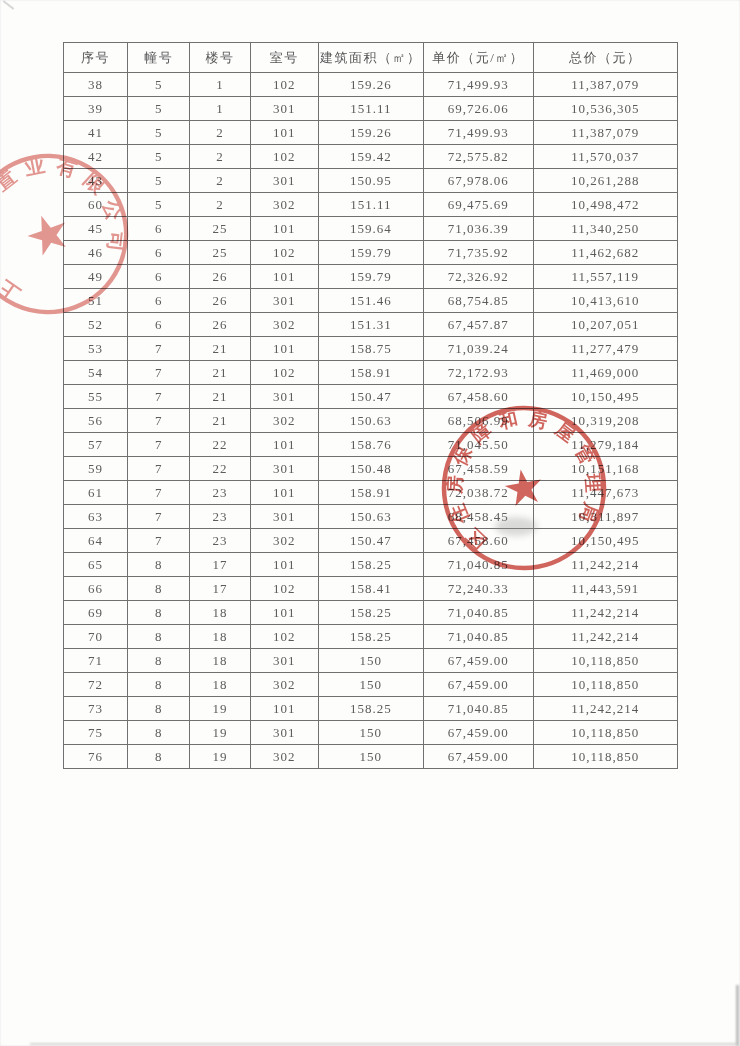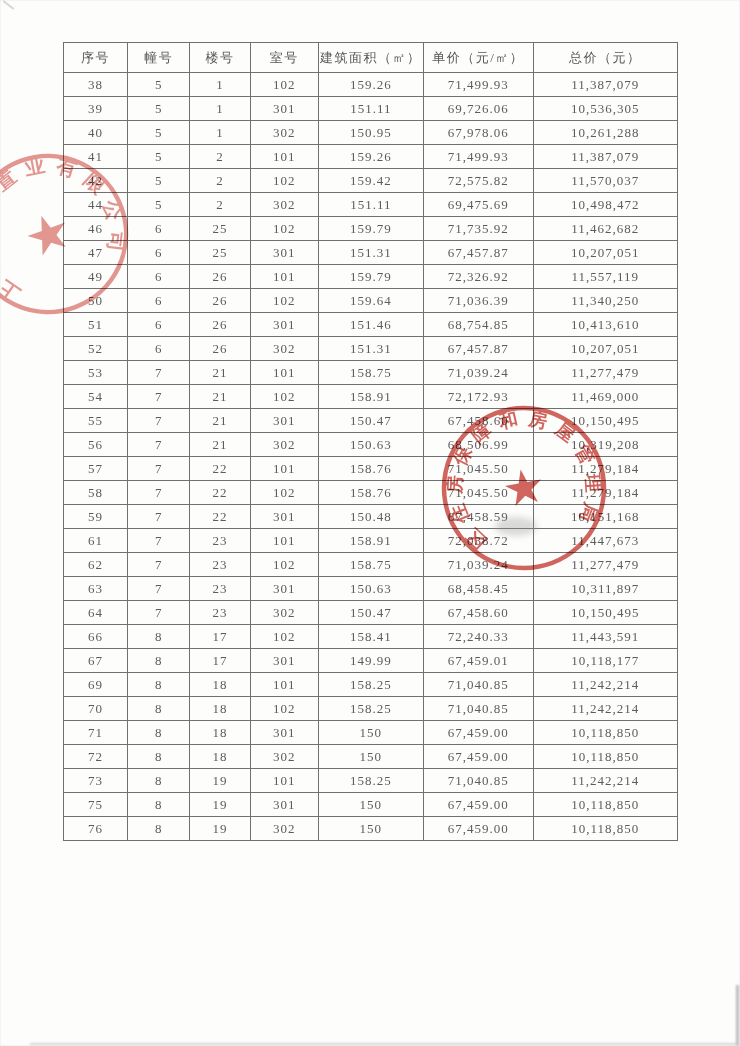--- a/index.html
+++ b/index.html
@@ -108,110 +108,101 @@
         <tr>
           <td>39</td>
           <td>5</td>
           <td>1</td>
           <td>301</td>
           <td>151.11</td>
           <td>69,726.06</td>
           <td>10,536,305</td>
         </tr>
         <tr>
-          <td>40</td>
-          <td>5</td>
-          <td>1</td>
-          <td>302</td>
+          <td>41</td>
+          <td>5</td>
+          <td>2</td>
+          <td>101</td>
+          <td>159.26</td>
+          <td>71,499.93</td>
+          <td>11,387,079</td>
+        </tr>
+        <tr>
+          <td>42</td>
+          <td>5</td>
+          <td>2</td>
+          <td>102</td>
+          <td>159.42</td>
+          <td>72,575.82</td>
+          <td>11,570,037</td>
+        </tr>
+        <tr>
+          <td>43</td>
+          <td>5</td>
+          <td>2</td>
+          <td>301</td>
           <td>150.95</td>
           <td>67,978.06</td>
           <td>10,261,288</td>
         </tr>
         <tr>
-          <td>41</td>
-          <td>5</td>
-          <td>2</td>
-          <td>101</td>
-          <td>159.26</td>
-          <td>71,499.93</td>
-          <td>11,387,079</td>
-        </tr>
-        <tr>
-          <td>42</td>
-          <td>5</td>
-          <td>2</td>
-          <td>102</td>
-          <td>159.42</td>
-          <td>72,575.82</td>
-          <td>11,570,037</td>
-        </tr>
-        <tr>
-          <td>44</td>
+          <td>60</td>
           <td>5</td>
           <td>2</td>
           <td>302</td>
           <td>151.11</td>
           <td>69,475.69</td>
           <td>10,498,472</td>
         </tr>
         <tr>
+          <td>45</td>
+          <td>6</td>
+          <td>25</td>
+          <td>101</td>
+          <td>159.64</td>
+          <td>71,036.39</td>
+          <td>11,340,250</td>
+        </tr>
+        <tr>
           <td>46</td>
           <td>6</td>
           <td>25</td>
           <td>102</td>
           <td>159.79</td>
           <td>71,735.92</td>
           <td>11,462,682</td>
         </tr>
         <tr>
-          <td>47</td>
-          <td>6</td>
-          <td>25</td>
-          <td>301</td>
+          <td>49</td>
+          <td>6</td>
+          <td>26</td>
+          <td>101</td>
+          <td>159.79</td>
+          <td>72,326.92</td>
+          <td>11,557,119</td>
+        </tr>
+        <tr>
+          <td>51</td>
+          <td>6</td>
+          <td>26</td>
+          <td>301</td>
+          <td>151.46</td>
+          <td>68,754.85</td>
+          <td>10,413,610</td>
+        </tr>
+        <tr>
+          <td>52</td>
+          <td>6</td>
+          <td>26</td>
+          <td>302</td>
           <td>151.31</td>
           <td>67,457.87</td>
           <td>10,207,051</td>
         </tr>
         <tr>
-          <td>49</td>
-          <td>6</td>
-          <td>26</td>
-          <td>101</td>
-          <td>159.79</td>
-          <td>72,326.92</td>
-          <td>11,557,119</td>
-        </tr>
-        <tr>
-          <td>50</td>
-          <td>6</td>
-          <td>26</td>
-          <td>102</td>
-          <td>159.64</td>
-          <td>71,036.39</td>
-          <td>11,340,250</td>
-        </tr>
-        <tr>
-          <td>51</td>
-          <td>6</td>
-          <td>26</td>
-          <td>301</td>
-          <td>151.46</td>
-          <td>68,754.85</td>
-          <td>10,413,610</td>
-        </tr>
-        <tr>
-          <td>52</td>
-          <td>6</td>
-          <td>26</td>
-          <td>302</td>
-          <td>151.31</td>
-          <td>67,457.87</td>
-          <td>10,207,051</td>
-        </tr>
-        <tr>
           <td>53</td>
           <td>7</td>
           <td>21</td>
           <td>101</td>
           <td>158.75</td>
           <td>71,039.24</td>
           <td>11,277,479</td>
         </tr>
         <tr>
           <td>54</td>
@@ -243,90 +234,72 @@
         <tr>
           <td>57</td>
           <td>7</td>
           <td>22</td>
           <td>101</td>
           <td>158.76</td>
           <td>71,045.50</td>
           <td>11,279,184</td>
         </tr>
         <tr>
-          <td>58</td>
-          <td>7</td>
-          <td>22</td>
-          <td>102</td>
-          <td>158.76</td>
-          <td>71,045.50</td>
-          <td>11,279,184</td>
-        </tr>
-        <tr>
           <td>59</td>
           <td>7</td>
           <td>22</td>
           <td>301</td>
           <td>150.48</td>
           <td>67,458.59</td>
           <td>10,151,168</td>
         </tr>
         <tr>
           <td>61</td>
           <td>7</td>
           <td>23</td>
           <td>101</td>
           <td>158.91</td>
           <td>72,038.72</td>
           <td>11,447,673</td>
         </tr>
         <tr>
-          <td>62</td>
-          <td>7</td>
-          <td>23</td>
-          <td>102</td>
-          <td>158.75</td>
-          <td>71,039.24</td>
-          <td>11,277,479</td>
-        </tr>
-        <tr>
           <td>63</td>
           <td>7</td>
           <td>23</td>
           <td>301</td>
           <td>150.63</td>
           <td>68,458.45</td>
           <td>10,311,897</td>
         </tr>
         <tr>
           <td>64</td>
           <td>7</td>
           <td>23</td>
           <td>302</td>
           <td>150.47</td>
           <td>67,458.60</td>
           <td>10,150,495</td>
         </tr>
         <tr>
+          <td>65</td>
+          <td>8</td>
+          <td>17</td>
+          <td>101</td>
+          <td>158.25</td>
+          <td>71,040.85</td>
+          <td>11,242,214</td>
+        </tr>
+        <tr>
           <td>66</td>
           <td>8</td>
           <td>17</td>
           <td>102</td>
           <td>158.41</td>
           <td>72,240.33</td>
           <td>11,443,591</td>
-        </tr>
-        <tr>
-          <td>67</td>
-          <td>8</td>
-          <td>17</td>
-          <td>301</td>
-          <td>149.99</td>
-          <td>67,459.01</td>
-          <td>10,118,177</td>
         </tr>
         <tr>
           <td>69</td>
           <td>8</td>
           <td>18</td>
           <td>101</td>
           <td>158.25</td>
           <td>71,040.85</td>
           <td>11,242,214</td>
         </tr>

